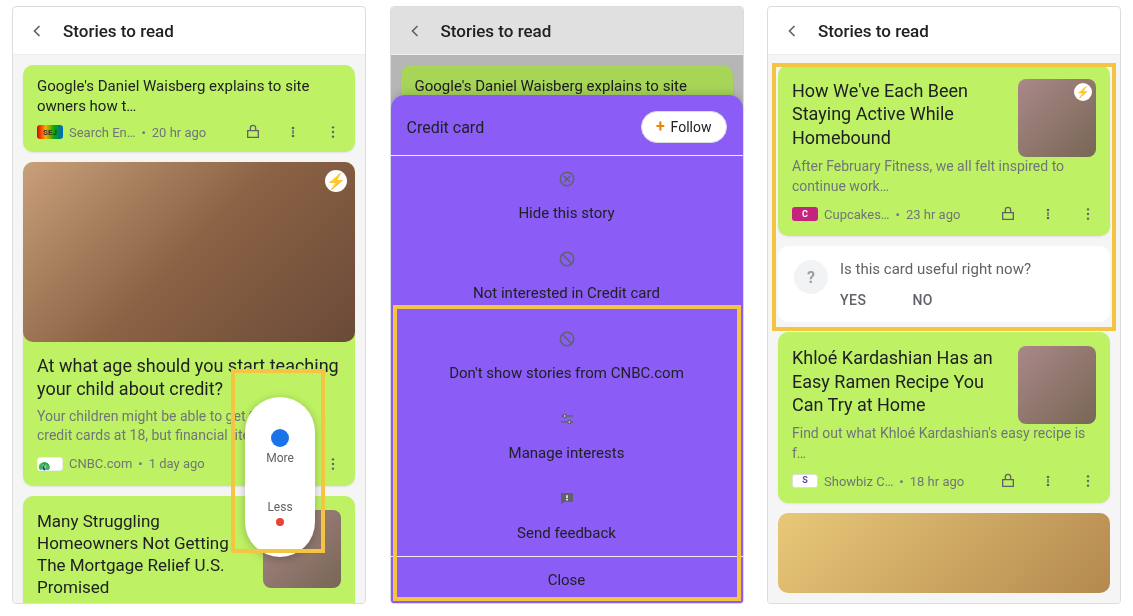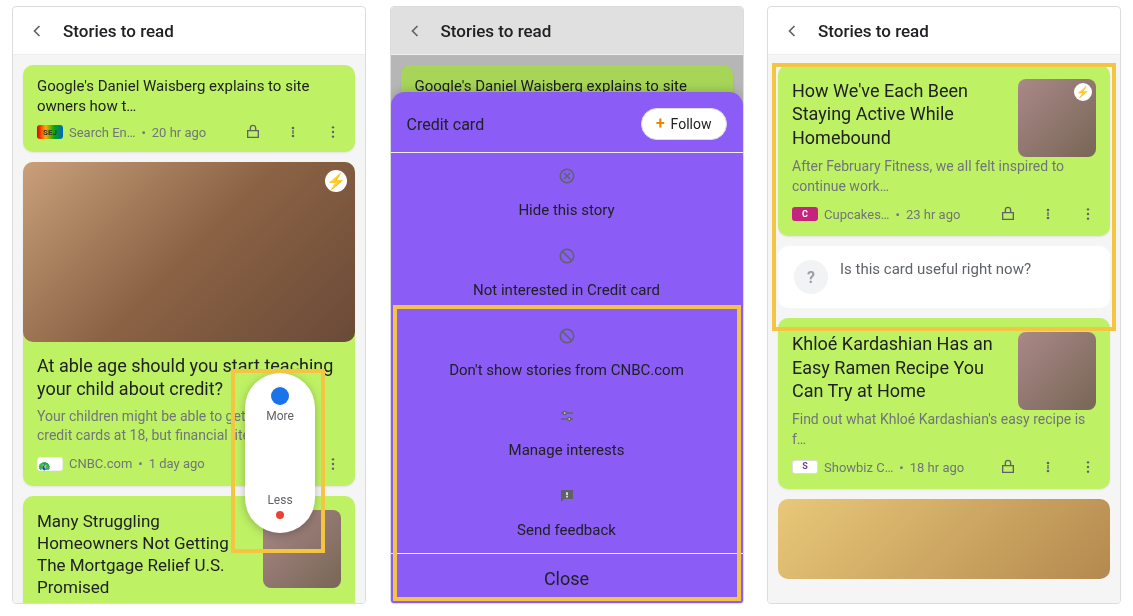--- a/index.html
+++ b/index.html
@@ -107,21 +107,21 @@
   }
   .sheet-title { font-size:16px; color:#202124; }
   .follow-btn {
     border:1px solid #dadce0; border-radius:20px; padding:7px 14px; display:flex; align-items:center; gap:6px;
     font-size:14px; color:#202124; background:#fff;
   }
   .plus-ic { color:#ea8600; font-size:16px; font-weight:bold; line-height:1; }
   .sheet hr { border:none; border-top:1px solid #eee; margin:0; }
   .sheet-row { display:flex; align-items:center; gap:16px; padding:14px 18px; font-size:15px; color:#202124;flex-direction:column; }
   .sheet-row .ric { width:18px; height:18px; color:#5f6368; flex-shrink:0; }
-  .sheet-close { text-align:center; padding:14px 0; font-size:18px; color:#202124; border-top:1px solid #eee; }
+  .sheet-close { text-align:center; padding:14px 0; font-size:15px; color:#202124; border-top:1px solid #eee; }
 
   
   .feedback-card { background:#fff; border-radius:10px; padding:14px 16px; margin:10px 0; display:flex; gap:12px; align-items:flex-start;}
   .fb-icon { width:34px; height:34px; border-radius:50%; background:#f1f3f4; display:flex; align-items:center; justify-content:center; color:#9aa0a6; font-size:16px; font-weight:bold;}
   .fb-body { flex:1; }
   .fb-q { font-size:15px; color:#5f6368; margin-bottom:14px; }
   .fb-actions { display:flex; gap:46px; font-size:14px; font-weight:500; color:#5f6368; letter-spacing:0.5px; }
 
   .big-img-strip {
     width:100%; height:80px; border-radius:10px; margin-top:6px;
@@ -165,21 +165,21 @@
             </svg>
         </div>
       </div>
     </div>
 
     <div class="card" style="padding:0 0 14px 0;">
       <div class="big-img">
         <div class="amp-badge">⚡</div>
       </div>
       <div style="padding:0 14px;">
-        <div class="story-title">At able age should you start teaching your child about credit?</div>
+        <div class="story-title">At what age should you start teaching your child about credit?</div>
         <div class="story-snippet">Your children might be able to get their first credit cards at 18, but financial literacy e…</div>
         <div class="meta-row">
           <span class="pub-icon pub-cnbc"></span>
           <span>CNBC.com</span>
           <span>•</span>
           <span>1 day ago</span>
           <div class="action-icons">
             <svg class="ic" viewBox="0 0 24 24" fill="none" stroke="currentColor" stroke-width="2">
                 <path d="M8 10V6a4 4 0 018 0v4M4 10h16v10H4z"></path>
               </svg>
@@ -198,21 +198,21 @@
       <div class="card-h">
         <div class="txt">
           <div class="story-title" style="margin-top:0; font-size:17px;">Many Struggling Homeowners Not Getting The Mortgage Relief U.S. Promised</div>
         </div>
         <div class="thumb thumb-woman"></div>
       </div>
     </div>
 
   </div>
 
-  <div class="moreless" style="left:232px; top:366px;justify-content:space-between;">
+  <div class="moreless" style="left:232px; top:390px;">
     <div class="ml-item">
       <div class="dot-blue"></div>
       <span>More</span>
     </div>
     <div class="ml-item">
       <span>Less</span>
       <div class="dot-red"></div>
     </div>
   </div>
   <div class="highlight-box" style="left:218px; top:362px; width:94px; height:184px;"></div>
@@ -350,20 +350,24 @@
               <circle cx="12" cy="19" r="1.8"></circle>
             </svg>
         </div>
       </div>
     </div>
 
     <div class="feedback-card">
       <div class="fb-icon">?</div>
       <div class="fb-body">
         <div class="fb-q">Is this card useful right now?</div>
+        <div class="fb-actions">
+          <span>YES</span>
+          <span>NO</span>
+        </div>
       </div>
     </div>
 
     <div class="card">
       <div class="card-h">
         <div class="txt">
           <div class="story-title" style="margin-top:0;">Khloé Kardashian Has an Easy Ramen Recipe You Can Try at Home</div>
         </div>
         <div class="thumb thumb-khloe"></div>
       </div>

